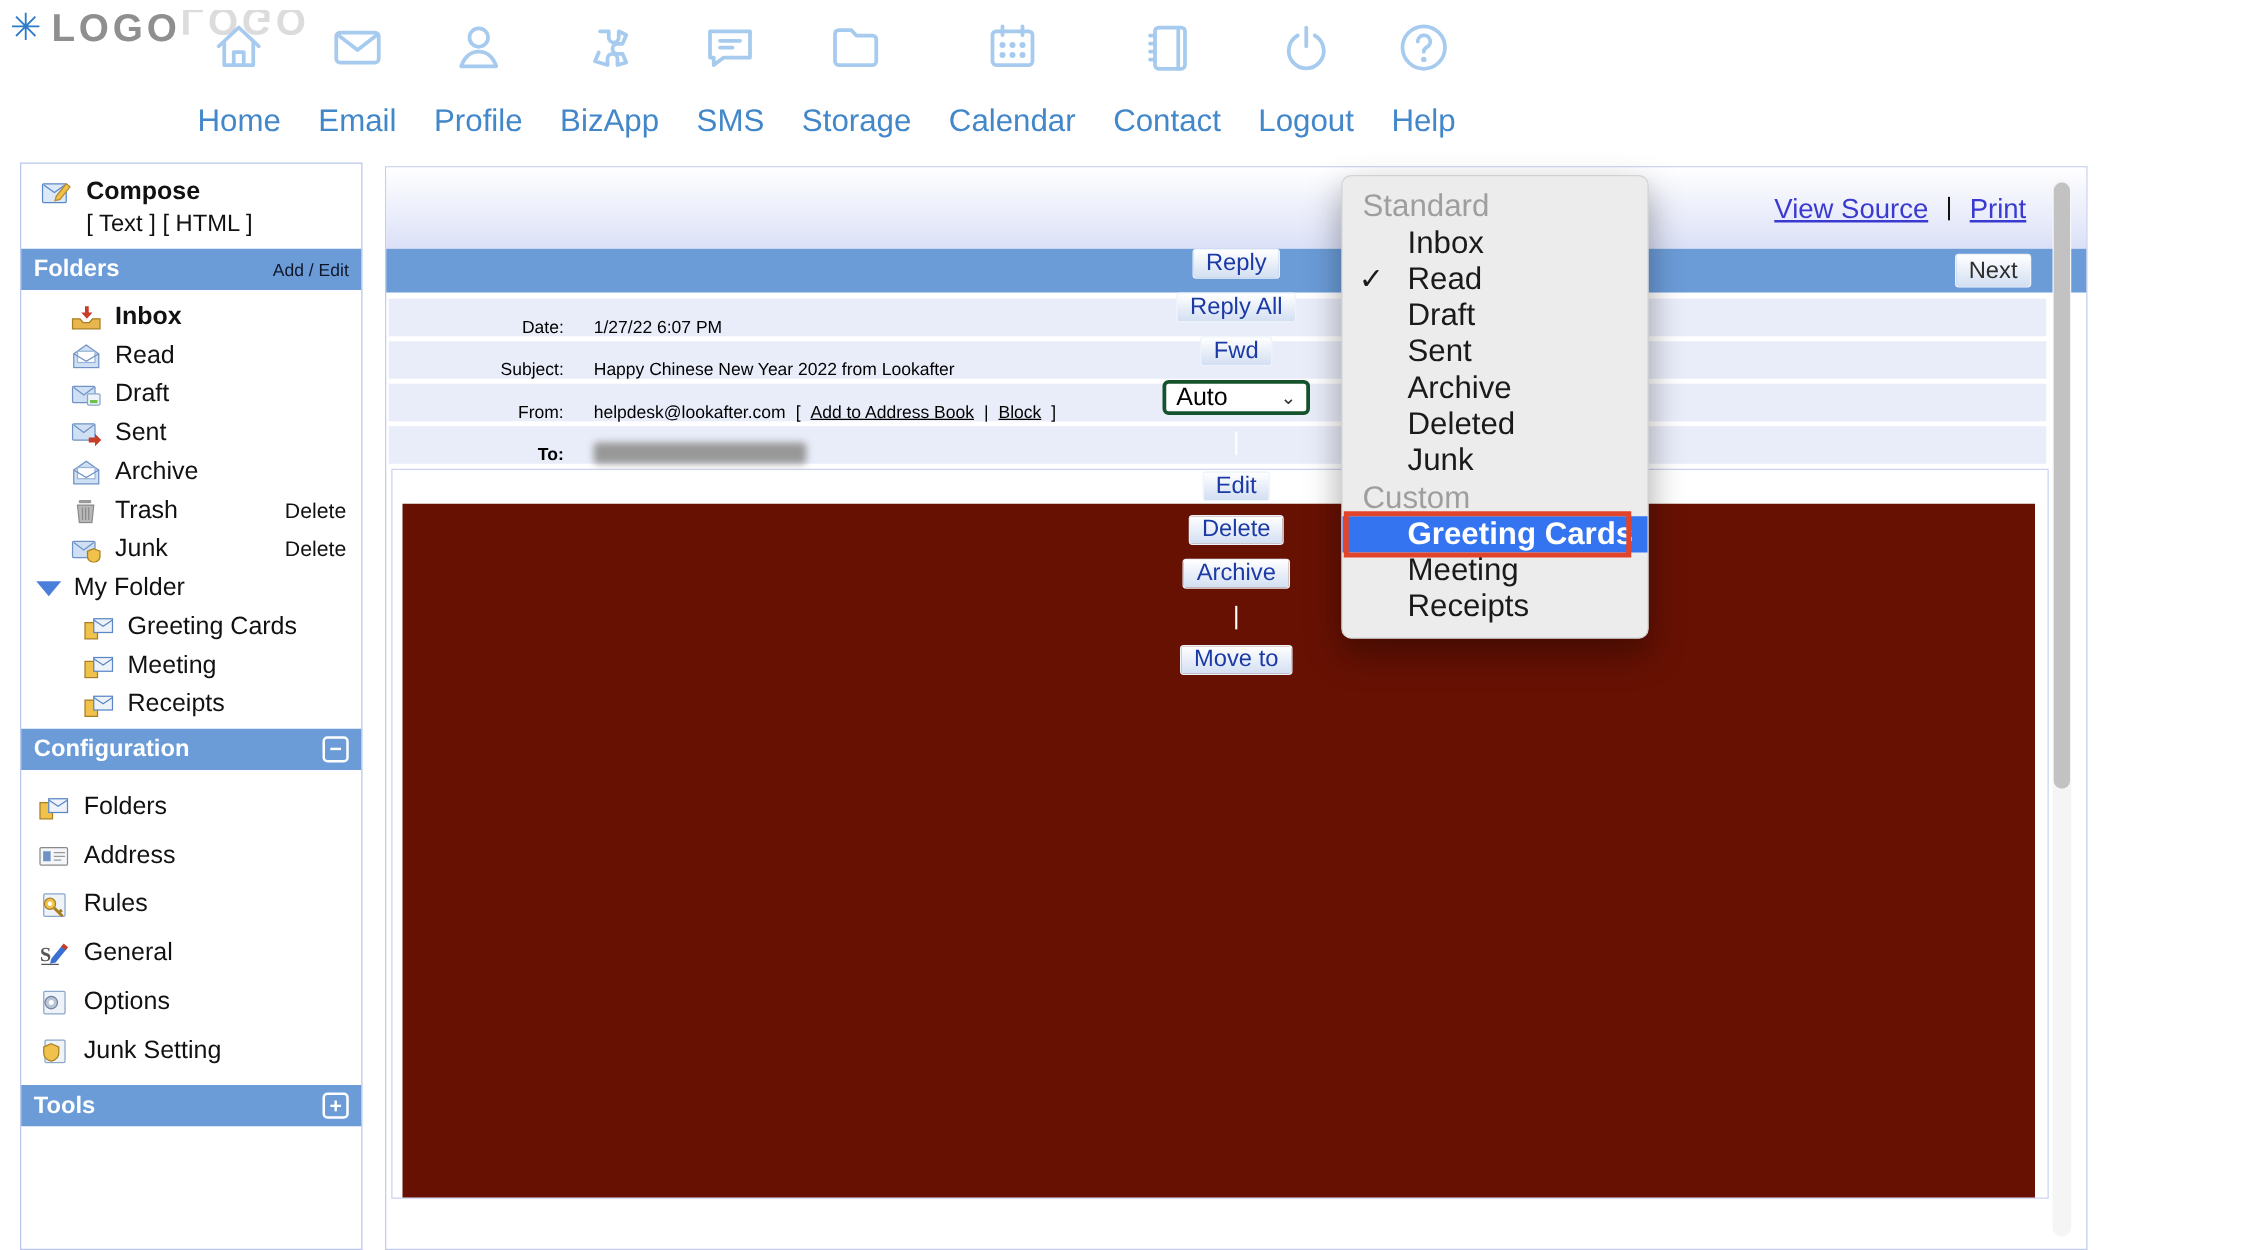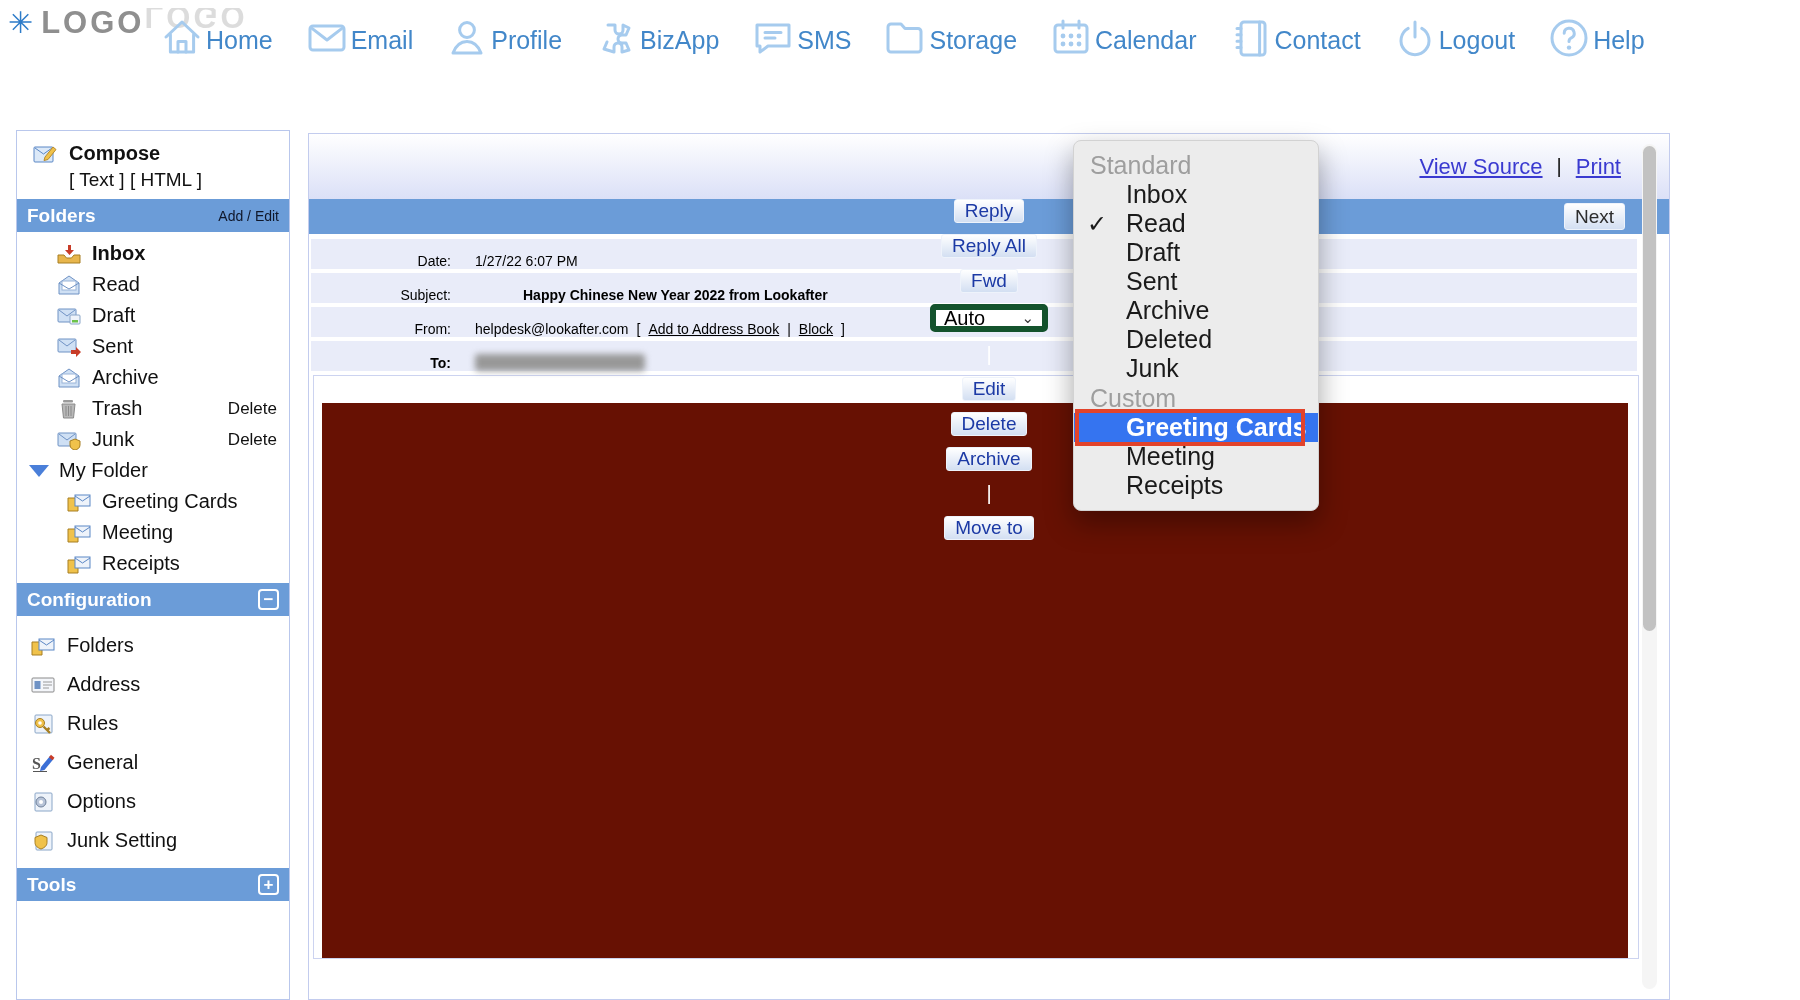--- a/index.html
+++ b/index.html
@@ -8,21 +8,21 @@
 
   
   .topnav { position:absolute; left:0; top:0; width:1800px; height:118px; background:#fff; }
   .logo-wrap { position:absolute; left:8px; top:8px; display:flex; align-items:flex-start; }
   .logo-star { color:#2e7cc9; font-size:30px; line-height:30px; margin-right:8px; }
   .logo-block { display:flex; }
   .logo-text { font-size:31px; font-weight:bold; letter-spacing:3px; color:#8f8f8f; line-height:29px; }
   .logo-reflect { font-size:31px; font-weight:bold; letter-spacing:3px; color:#8f8f8f;
                   transform:scaleY(-1); opacity:.30; line-height:24px; height:20px; overflow:hidden; }
   .nav-items { position:absolute; left:158px; top:14px; display:flex; gap:30px; }
-  .nav-item { display:flex; align-items:center; gap:0; cursor:pointer; }
+  .nav-item { display:flex; flex-direction:column; align-items:center; gap:16px; cursor:pointer; }
   .nav-item svg { width:48px; height:48px; stroke:#a6cbee; fill:none; stroke-width:1.5;
                   stroke-linecap:round; stroke-linejoin:round; }
   .nav-label { font-size:25px; color:#4287c9; }
 
   
   .sidebar { position:absolute; left:16px; top:130px; width:274px; height:870px;
              background:#fff; border:1px solid #b9c7ec; font-size:20px; color:#111; }
   .compose-row { display:flex; align-items:center; gap:12px; padding:11px 0 2px 16px; font-weight:bold; }
   .compose-sub { padding:2px 0 8px 52px; font-size:19px; }
   .compose-sub span { cursor:pointer; }
@@ -49,31 +49,31 @@
           border:1px solid #c3ccee; background:#fff; }
   .panel-header { height:65px; background:linear-gradient(#ffffff, #dbe0f7);
                   display:flex; align-items:center; justify-content:flex-end; gap:14px; padding-right:48px; }
   .hlink { color:#3a3ad0; text-decoration:underline; font-size:22px; cursor:pointer; }
   .hsep { color:#111; font-size:20px; }
   .toolbar { height:35px; background:#6b9cd8; display:flex; align-items:center; gap:11px; padding:0 8px; position:relative;flex-direction:column; }
   .tbtn { height:27px; padding:0 10px; font-size:19px; color:#1c3aa5;
           background:linear-gradient(#ffffff,#d3dff2); border:1px solid #eef3fb; border-radius:3px;
           display:flex; align-items:center; cursor:pointer; }
   .tsep { color:#fff; font-size:20px; padding:0 3px; }
-  .tselect { height:28px; width:118px; background:#fff; border:6px solid #14532d; border-radius:5px;
+  .tselect { height:28px; width:118px; background:#fff; border:3px solid #14532d; border-radius:5px;
              display:flex; align-items:center; justify-content:space-between; padding:0 8px;
              font-size:20px; color:#000; cursor:pointer; }
   .tselect .chev { font-size:15px; color:#333; }
   .next-btn { position:absolute; right:44px; top:4px; color:#2d2d2d; }
   .hdr-rows { padding:5px 32px 0 2px; }
   .hdr-row { height:30px; background:#e9ecf9; margin-bottom:4px; display:flex; align-items:flex-end; font-size:14px; }
   .hdr-label { width:164px; text-align:right; padding-right:24px; flex:0 0 auto; }
   .hdr-label.bold { font-weight:bold; }
   .hdr-value { display:flex; align-items:center; gap:8px; }
-  .subject-v { font-weight:bold;margin-left:48px; }
+  .subject-v { font-weight:normal; }
   .flink { color:#000000; text-decoration:underline; cursor:pointer; }
   .to-blob { width:170px; height:17px; background:#989898; border-radius:3px; filter:blur(3px); }
   .mail-body { margin:4px 30px 0 4px; height:584px; border:1px solid #ccd3f0; background:#fff;
                padding:27px 10px 0 8px; overflow:hidden; }
   .red-content { width:100%; height:900px; background:#671103; }
   .scrollbar { position:absolute; right:12px; top:10px; width:15px; height:845px; background:#f5f5f5; border-radius:8px; }
   .scroll-thumb { position:absolute; left:1px; top:2px; width:13px; height:485px; background:#c2c2c2; border-radius:7px; cursor:pointer; }
 
   
   .menu { position:absolute; left:1073px; top:140px; width:246px; background:#ececec;

